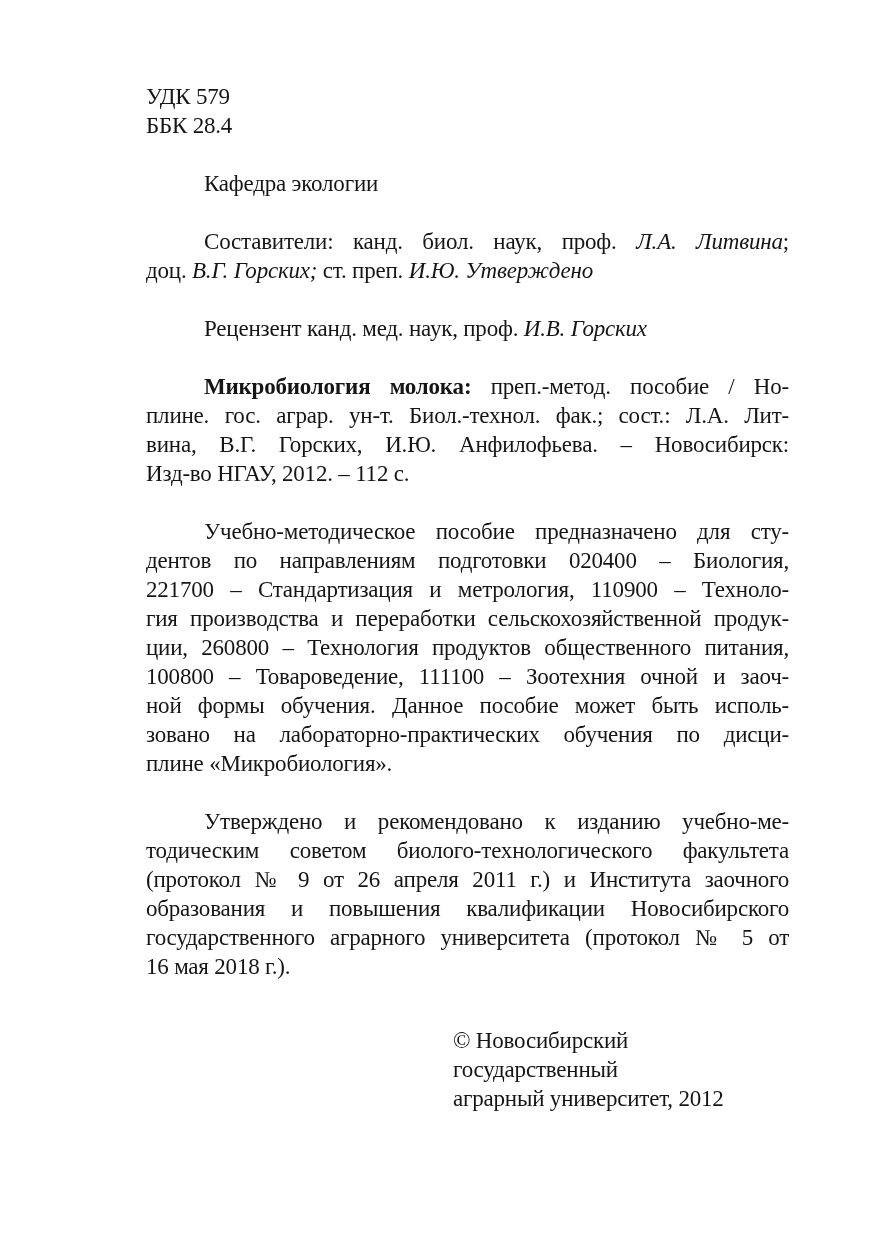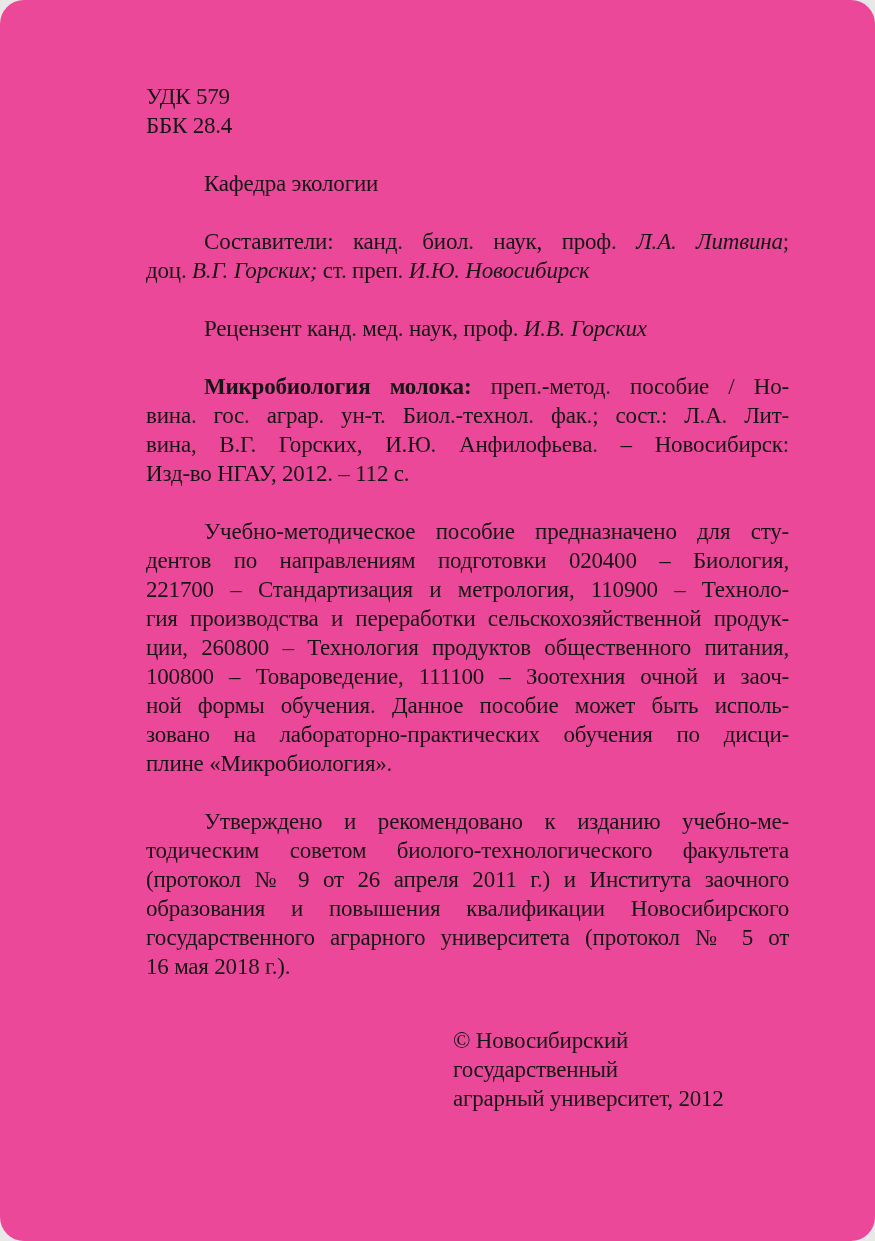--- a/index.html
+++ b/index.html
@@ -4,26 +4,25 @@
 <style>
   html, body {
     margin: 0;
     padding: 0;
     background: #e8e8e8;
   }
   .page {
     position: relative;
     width: 875px;
     height: 1241px;
-    background: #ec4899;
+    background: #ffffff;
     font-family: "Liberation Serif", serif;
     color: #151515;
     overflow: hidden;
     margin: 0 auto;
-    border-radius: 24px;
   }
   .content {
     position: absolute;
     left: 146px;
     top: 82px;
     width: 643px;
     font-size: 23px;
     line-height: 29px;
     letter-spacing: -0.2px;
   }
@@ -60,28 +59,28 @@
   <div class="content">
     <div class="block">
         <div class="tline last"><span class="seg-normal">УДК 579</span></div>
         <div class="tline last"><span class="seg-normal">ББК 28.4</span></div>
       </div>
     <div class="block">
         <div class="tline last indent"><span class="seg-normal">Кафедра экологии</span></div>
       </div>
     <div class="block">
         <div class="tline just indent"><span class="seg-normal">Составители: канд. биол. наук, проф. </span><span class="seg-italic">Л.А. Литвина</span><span class="seg-normal">;</span></div>
-        <div class="tline last"><span class="seg-normal">доц. </span><span class="seg-italic">В.Г. Горских;</span><span class="seg-normal"> ст. преп. </span><span class="seg-italic">И.Ю. Новосибирск</span></div>
+        <div class="tline last"><span class="seg-normal">доц. </span><span class="seg-italic">В.Г. Горских;</span><span class="seg-normal"> ст. преп. </span><span class="seg-italic">И.Ю. Утверждено</span></div>
       </div>
     <div class="block">
         <div class="tline last indent"><span class="seg-normal">Рецензент канд. мед. наук, проф. </span><span class="seg-italic">И.В. Горских</span></div>
       </div>
     <div class="block">
         <div class="tline just indent"><span class="seg-bold">Микробиология молока:</span><span class="seg-normal"> преп.-метод. пособие / Но-</span></div>
-        <div class="tline just"><span class="seg-normal">вина. гос. аграр. ун-т. Биол.-технол. фак.; сост.: Л.А. Лит-</span></div>
+        <div class="tline just"><span class="seg-normal">плине. гос. аграр. ун-т. Биол.-технол. фак.; сост.: Л.А. Лит-</span></div>
         <div class="tline just"><span class="seg-normal">вина, В.Г. Горских, И.Ю. Анфилофьева. – Новосибирск:</span></div>
         <div class="tline last"><span class="seg-normal">Изд-во НГАУ, 2012. – 112 с.</span></div>
       </div>
     <div class="block">
         <div class="tline just indent"><span class="seg-normal">Учебно-методическое пособие предназначено для сту-</span></div>
         <div class="tline just"><span class="seg-normal">дентов по направлениям подготовки 020400 – Биология,</span></div>
         <div class="tline just"><span class="seg-normal">221700 – Стандартизация и метрология, 110900 – Техноло-</span></div>
         <div class="tline just"><span class="seg-normal">гия производства и переработки сельскохозяйственной продук-</span></div>
         <div class="tline just"><span class="seg-normal">ции, 260800 – Технология продуктов общественного питания,</span></div>
         <div class="tline just"><span class="seg-normal">100800 – Товароведение, 111100 – Зоотехния очной и заоч-</span></div>

